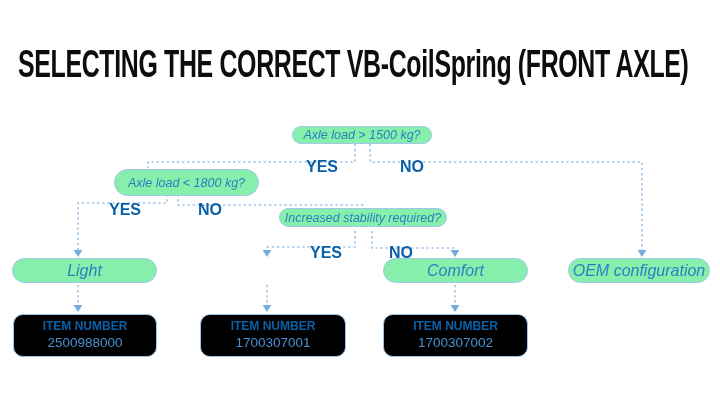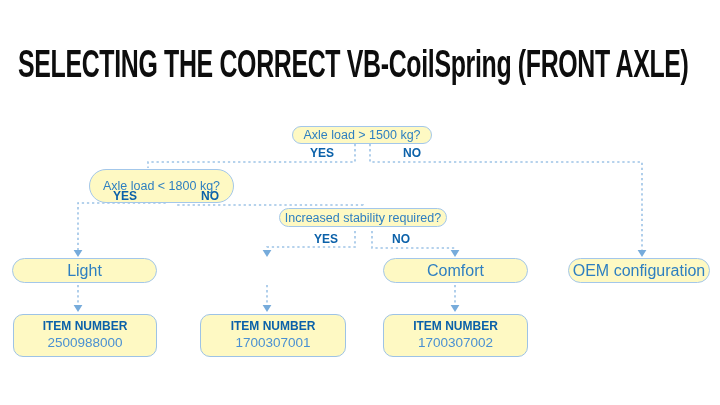--- a/index.html
+++ b/index.html
@@ -10,31 +10,31 @@
   .title{
     position:absolute;left:18px;top:43px;
     font-size:38px;font-weight:bold;color:#0d0d0d;
     letter-spacing:-0.5px;white-space:nowrap;
     transform:scaleX(0.655);transform-origin:0 0;
   }
   .pill{
     position:absolute;box-sizing:border-box;
     border:1.6px solid #a3c7ea;border-radius:999px;
     display:flex;align-items:center;justify-content:center;
-    color:#2e7fc1;background:#fef9c3;
+    color:#2e7fc1;background:#86efac;font-style:italic;
   }
   .decision{font-size:12.5px;}
   .outcome{font-size:16px;}
   .yn{
     position:absolute;width:44px;text-align:center;
-    font-size:12px;font-weight:bold;color:#0b61a9;
+    font-size:16px;font-weight:bold;color:#0b61a9;margin-top:12px;
   }
   .itembox{
     position:absolute;box-sizing:border-box;
-    border:1.6px solid #9dc3e6;border-radius:10px;background:#fef9c3;
+    border:1.6px solid #9dc3e6;border-radius:10px;background:#000000;
     display:flex;flex-direction:column;align-items:center;justify-content:center;
   }
   .item-head{font-size:12px;font-weight:bold;color:#0b61a9;line-height:1.25;}
   .item-num{font-size:13.5px;color:#4a90d2;line-height:1.35;}
   svg.wires{position:absolute;left:0;top:0;pointer-events:none;}
   svg.wires path{fill:none;stroke:#9dc3e6;stroke-width:1.6;stroke-dasharray:2.3 2.8;}
   svg.wires polygon{fill:#76abdb;stroke:none;}
 </style>
 </head>
 <body>
@@ -59,21 +59,21 @@
     <path d="M267,285 L267,306"></path>
     <polygon points="262.6,305 271.4,305 267,312"></polygon>
     <path d="M455,285 L455,306"></path>
     <polygon points="450.6,305 459.4,305 455,312"></polygon>
   </svg>
 
   <div class="pill decision" style="left:292px;top:126px;width:140px;height:18px;">Axle load &gt; 1500 kg?</div>
   <div class="yn" style="left:300px;top:146px;">YES</div>
   <div class="yn" style="left:390px;top:146px;">NO</div>
 
-  <div class="pill decision" style="left:89px;top:169px;width:145px;height:34px;">Axle load &lt; 1800 kg?</div>
+  <div class="pill decision" style="left:114px;top:169px;width:145px;height:27px;">Axle load &lt; 1800 kg?</div>
   <div class="yn" style="left:103px;top:189px;">YES</div>
   <div class="yn" style="left:188px;top:189px;">NO</div>
 
   <div class="pill decision" style="left:279px;top:208px;width:168px;height:19px;">Increased stability required?</div>
   <div class="yn" style="left:304px;top:232px;">YES</div>
   <div class="yn" style="left:379px;top:232px;">NO</div>
 
   <div class="pill outcome" style="left:12px;top:258px;width:145px;height:25px;">Light</div>
   <div class="pill outcome" style="left:383px;top:258px;width:145px;height:25px;">Comfort</div>
   <div class="pill outcome" style="left:568px;top:258px;width:142px;height:25px;">OEM configuration</div>

